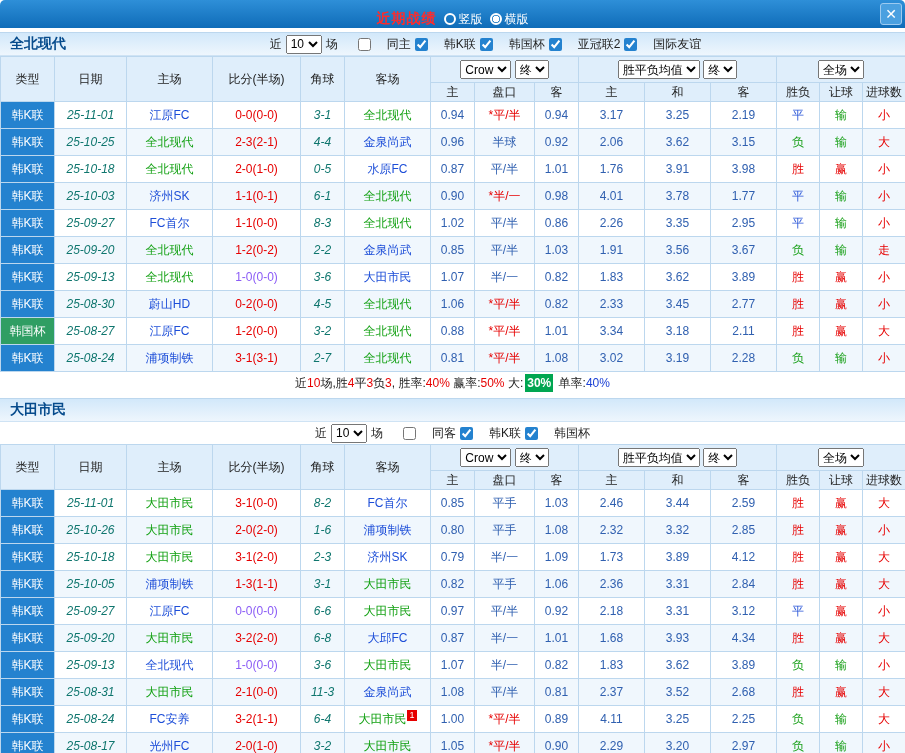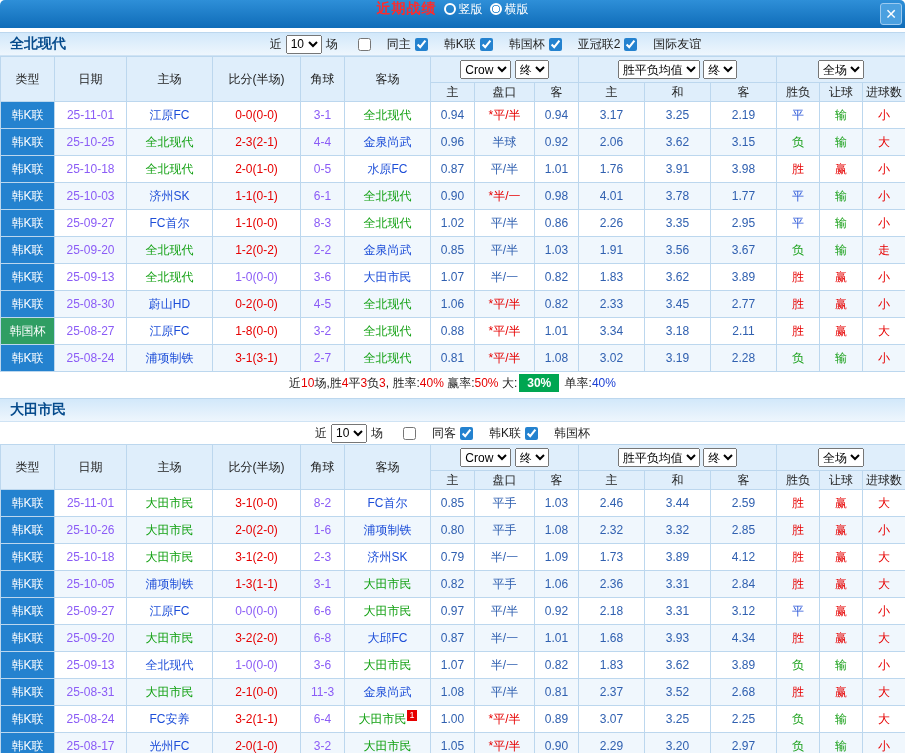--- a/index.html
+++ b/index.html
@@ -1,20 +1,20 @@
 <!DOCTYPE html>
 <html><head>
 <meta charset="utf-8">
 <style>
   *{margin:0;padding:0;box-sizing:border-box;}
   html,body{width:905px;height:753px;overflow:hidden;background:#fff;
     font-family:"Liberation Sans","DejaVu Sans",sans-serif;}
   
   .topbar{height:28px;background:linear-gradient(#2e8fd8,#0f6cb8);display:flex;
-    align-items:flex-start;justify-content:center;position:relative;border-radius:5px 5px 0 0;}
+    align-items:flex-end;justify-content:center;position:relative;border-radius:5px 5px 0 0;}
   .topbar-center{display:flex;align-items:center;gap:7px;}
   .topbar-title{color:#ff2b2b;font-weight:bold;font-size:14px;letter-spacing:1px;}
   .radio-label{display:inline-flex;align-items:center;gap:3px;color:#fff;font-size:12px;cursor:pointer;}
   .radio-label input{appearance:none;-webkit-appearance:none;width:12px;height:12px;border:2px solid #fff;
     border-radius:50%;background:transparent;margin:0;}
   .radio-label input:checked{background:radial-gradient(circle,#fff 0 3px,transparent 3.6px);}
   .close-btn{position:absolute;right:3px;top:3px;width:22px;height:22px;background:#4aa0e0;
     border:1px solid #9ccaf0;border-radius:3px;color:#fff;font-weight:bold;font-size:14px;
     line-height:20px;text-align:center;cursor:pointer;}
   
@@ -31,40 +31,40 @@
   
   table.grid{width:905px;border-collapse:collapse;table-layout:fixed;font-size:12px;border-radius:17px;}
   .grid th,.grid td{border:1px solid #bcd7ee;text-align:center;white-space:nowrap;overflow:hidden;}
   .grid thead th{background:#dfeefb;color:#222;font-weight:normal;}
   .hdr-selects th{height:26px;}
   .hdr-sub th{height:19px;}
   .grid tbody td{height:27px;background:#fff;}
   .grid tbody tr:nth-child(even) td{background:#f0f7fd;}
   .grid td.league-cell.kl{background:#2482cf;color:#fff;}
   .grid td.league-cell.cup{background:#2f9e63;color:#fff;}
-  td.c-date,td.c-corner{color:#8b5cf6;}
+  td.c-date,td.c-corner{color:#0f766e;font-style:italic;}
   td.team.red{color:#1d4ed8;}
   td.team.green{color:#13a113;}
   td.score{font-weight:normal;}
   td.score.red{color:#e60000;}
   td.score.blue{color:#8b5cf6;}
   td.odds{color:#3060b0;}
   td.odds.red{color:#e60000;margin-left:7px;}
   td.odds.blue{color:#3060b0;}
   td.res.red{color:#e60000;}
   td.res.blue{color:#2b57d8;}
   td.res.green{color:#18a018;}
   .badge{display:inline-block;background:#e60000;color:#fff;font-size:9px;line-height:11px;
     padding:0 2px;margin-left:1px;vertical-align:super;}
   
   .summary{height:22px;line-height:22px;text-align:center;font-size:12px;background:#fff;}
   .sum-black{color:#222;}
   .sum-red{color:#e60000;}
   .sum-blue{color:#1a3fd4;}
-  .sum-chip{background:#00a651;color:#fff;font-weight:bold;padding:2px 8px;margin:6px 2px;text-align:center;}
+  .sum-chip{background:#00a651;color:#fff;font-weight:bold;padding:2px 2px;margin:6px 2px;text-align:center;}
 </style>
 </head>
 <body>
 
 <div class="topbar">
   <div class="topbar-center">
     <span class="topbar-title">近期战绩</span>
     <label class="radio-label">
       <input type="radio" name="layout" id="radio-vertical" style="">
       <span>竖版</span>
@@ -291,21 +291,21 @@
         <td class="odds">3.45</td>
         <td class="odds">2.77</td>
         <td class="res red">胜</td>
         <td class="res red">赢</td>
         <td class="res red">小</td>
       </tr>
       <tr>
         <td class="league-cell cup">韩国杯</td>
         <td class="c-date">25-08-27</td>
         <td class="team red">江原FC</td>
-        <td class="score red">1-8(0-0)</td>
+        <td class="score red">1-2(0-0)</td>
         <td class="c-corner">3-2</td>
         <td class="team green">全北现代</td>
         <td class="odds">0.88</td>
         <td class="odds red">*平/半</td>
         <td class="odds">1.01</td>
         <td class="odds">3.34</td>
         <td class="odds">3.18</td>
         <td class="odds">2.11</td>
         <td class="res red">胜</td>
         <td class="res red">赢</td>
@@ -545,21 +545,21 @@
       <tr>
         <td class="league-cell kl">韩K联</td>
         <td class="c-date">25-08-24</td>
         <td class="team red">FC安养</td>
         <td class="score red">3-2(1-1)</td>
         <td class="c-corner">6-4</td>
         <td class="team green">大田市民<sup class="badge">1</sup></td>
         <td class="odds">1.00</td>
         <td class="odds red">*平/半</td>
         <td class="odds">0.89</td>
-        <td class="odds">3.07</td>
+        <td class="odds">4.11</td>
         <td class="odds">3.25</td>
         <td class="odds">2.25</td>
         <td class="res green">负</td>
         <td class="res green">输</td>
         <td class="res red">大</td>
       </tr>
       <tr>
         <td class="league-cell kl">韩K联</td>
         <td class="c-date">25-08-17</td>
         <td class="team red">光州FC</td>

